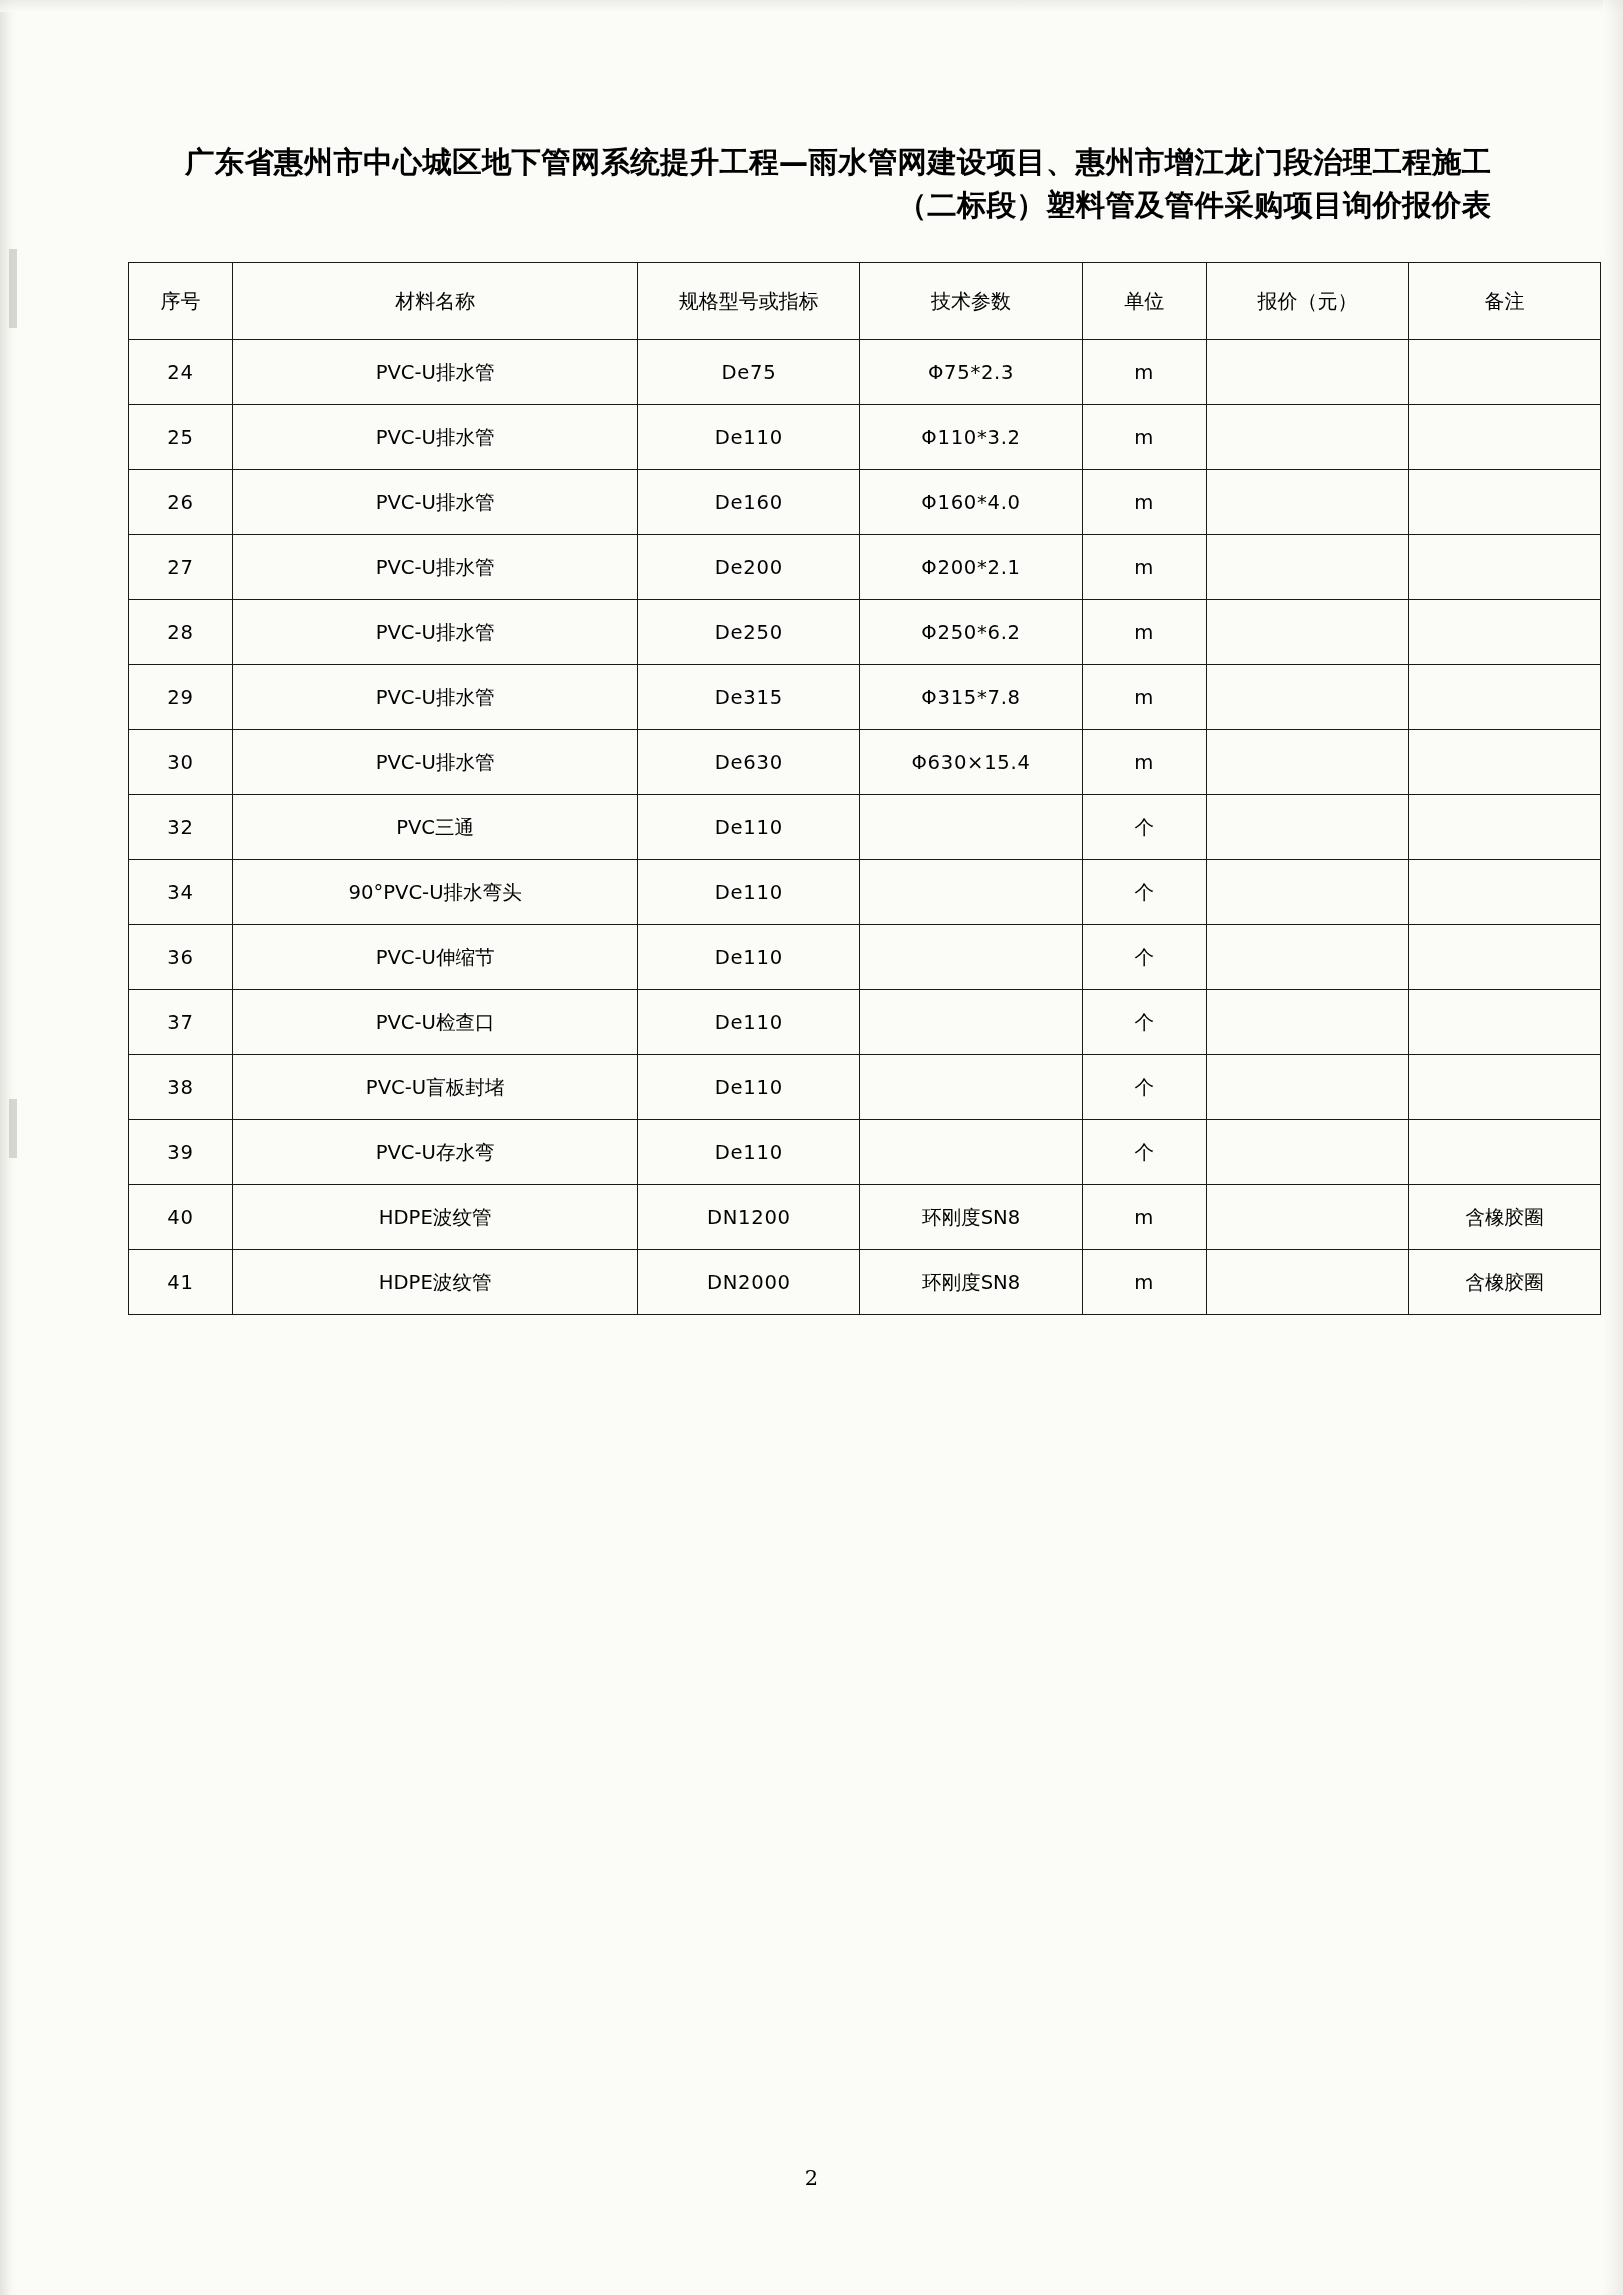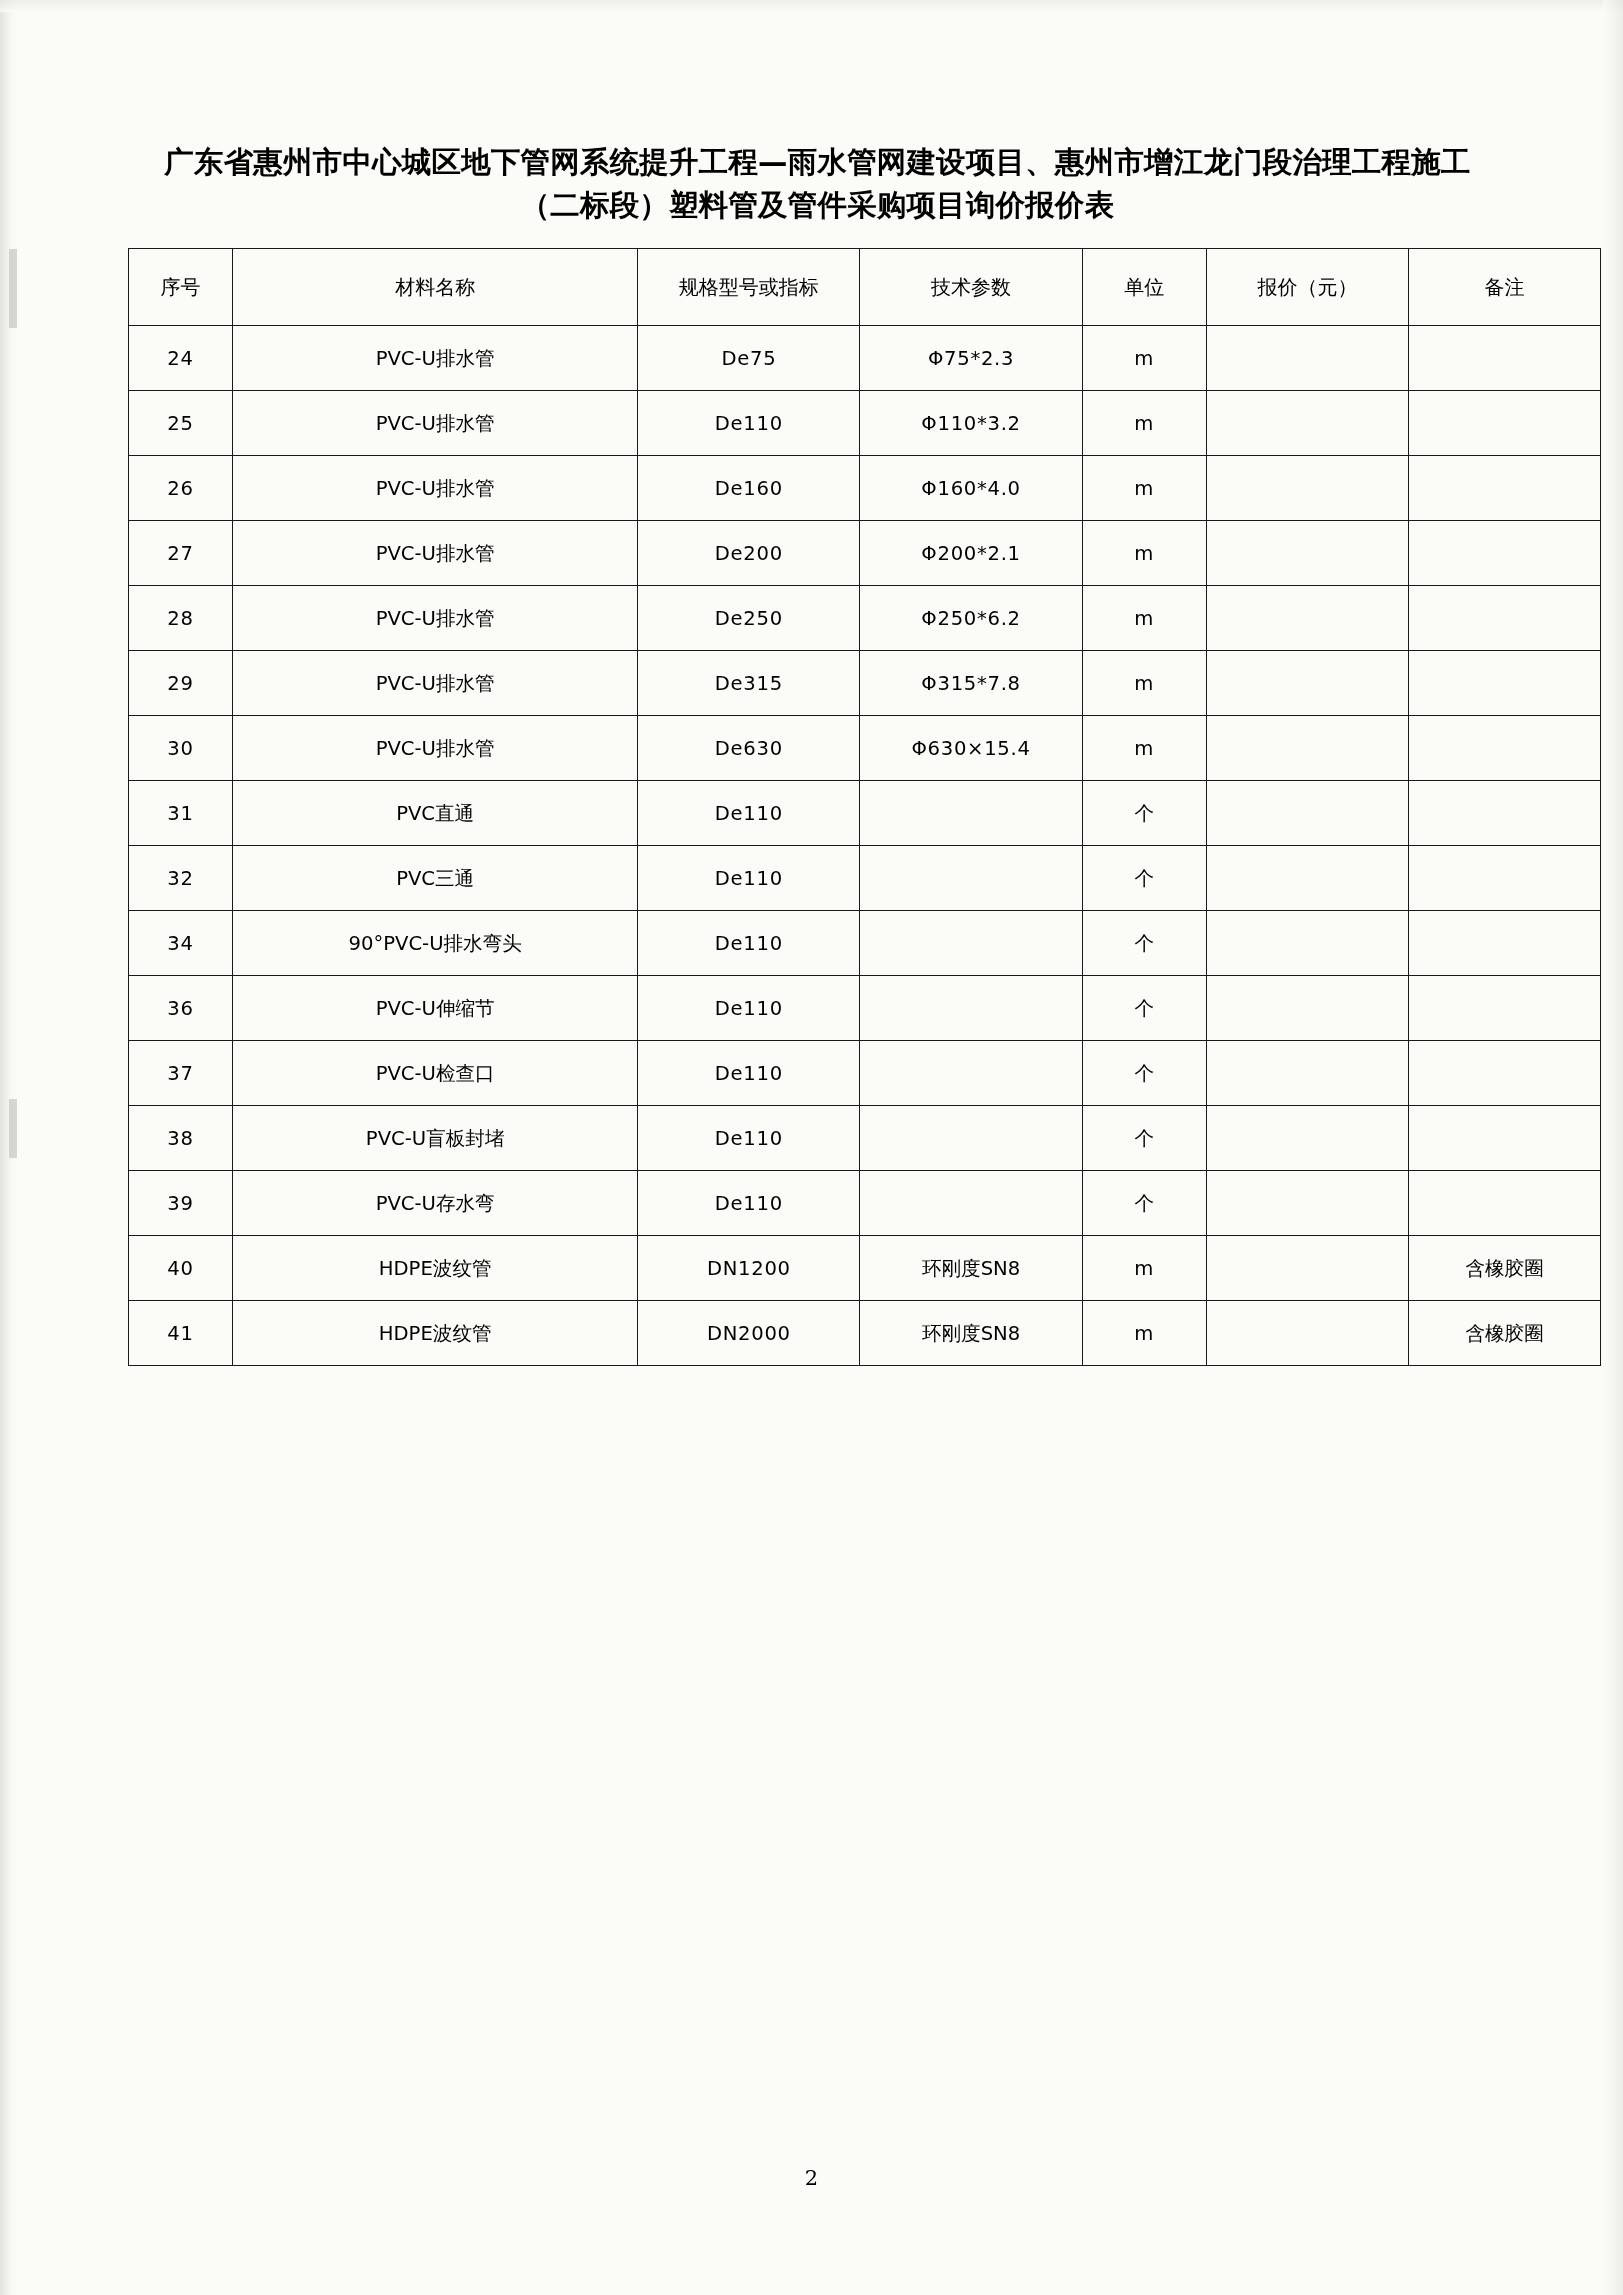--- a/index.html
+++ b/index.html
@@ -48,28 +48,28 @@
   }
 
   .content {
     position: absolute;
     left: 124px;
     top: 141px;
     width: 1387px;
   }
 
   .doc-title {
-    text-align: center;
+    text-align: right;
     font-family: "DejaVu Sans", "Liberation Sans", sans-serif;
     font-weight: bold;
     font-size: 29.4px;
     line-height: 1.45;
     letter-spacing: 0.3px;
     color: #000;
-    margin: 0 0 22px 0;
+    margin: 0 0 36px 0;
     padding: 0 19.6px;
   }
 
   table.quote {
     border-collapse: collapse;
     width: 1364px;
     margin-left: 3.9px;
     table-layout: fixed;
     background: transparent;
   }
@@ -228,29 +228,20 @@
         <tr>
           <td class="col-no latin">30</td>
           <td class="col-name cjk">PVC-U排水管</td>
           <td class="col-spec latin">De630</td>
           <td class="col-tech latin">Φ630×15.4</td>
           <td class="col-unit latin">m</td>
           <td class="col-price latin"></td>
           <td class="col-remark cjk"></td>
         </tr>
         <tr>
-          <td class="col-no latin">31</td>
-          <td class="col-name cjk">PVC直通</td>
-          <td class="col-spec latin">De110</td>
-          <td class="col-tech latin"></td>
-          <td class="col-unit cjk">个</td>
-          <td class="col-price latin"></td>
-          <td class="col-remark cjk"></td>
-        </tr>
-        <tr>
           <td class="col-no latin">32</td>
           <td class="col-name cjk">PVC三通</td>
           <td class="col-spec latin">De110</td>
           <td class="col-tech latin"></td>
           <td class="col-unit cjk">个</td>
           <td class="col-price latin"></td>
           <td class="col-remark cjk"></td>
         </tr>
         <tr>
           <td class="col-no latin">34</td>

